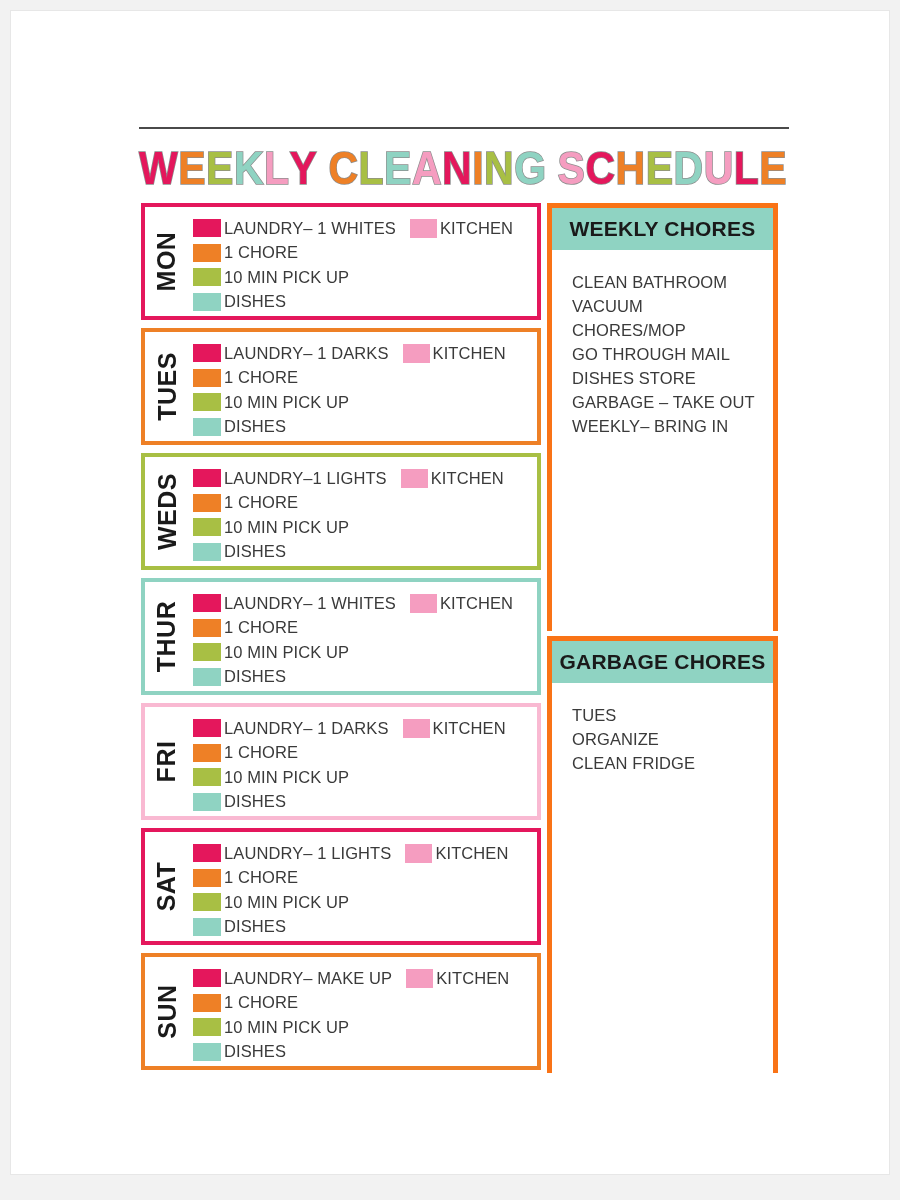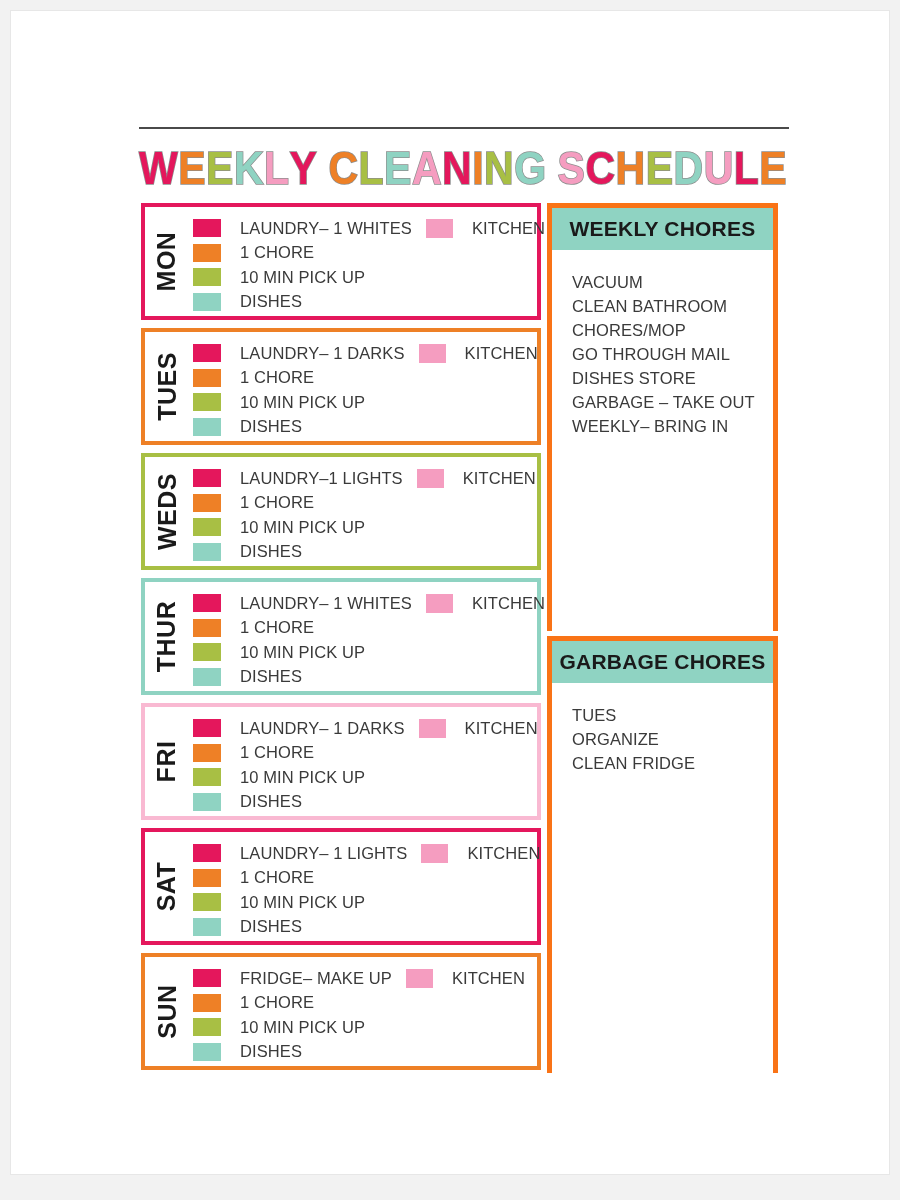--- a/index.html
+++ b/index.html
@@ -111,21 +111,21 @@
     height: 24.5px;
   }
   .chip {
     width: 28px;
     height: 18px;
     flex: 0 0 28px;
   }
   .task-label {
     font-size: 16.5px;
     color: #3a3a3a;
-    margin-left: 19px;
+    margin-left: 3px;
     white-space: nowrap;
     letter-spacing: 0.1px;
   }
   .kitchen-wrap {
     display: flex;
     align-items: center;
     margin-left: 14px;
   }
   .kitchen-wrap .chip { width: 27px; height: 19px; flex: 0 0 27px; }
 
@@ -337,21 +337,21 @@
           </div>
         </div>
       </div>
       <div class="day-box" style="border-color: rgb(238, 128, 38);">
         <div class="day-label">
           <span>SUN</span>
         </div>
         <div class="tasks">
           <div class="task-row">
             <div class="chip" style="background: rgb(228, 23, 92);"></div>
-            <div class="task-label">FRIDGE– MAKE UP</div>
+            <div class="task-label">LAUNDRY– MAKE UP</div>
             <div class="kitchen-wrap">
               <div class="chip" style="background: rgb(245, 157, 192);"></div>
               <div class="task-label">KITCHEN</div>
             </div>
           </div>
           <div class="task-row">
             <div class="chip" style="background: rgb(238, 128, 38);"></div>
             <div class="task-label">1 CHORE</div>
           </div>
           <div class="task-row">
@@ -365,22 +365,22 @@
         </div>
       </div>
     </div>
 
   <div id="right-col">
       <div class="panel" id="weekly-panel">
         <div class="panel-header">
           <span>WEEKLY CHORES</span>
         </div>
         <div class="panel-body">
+          <div class="chore-item">CLEAN BATHROOM</div>
           <div class="chore-item">VACUUM</div>
-          <div class="chore-item">CLEAN BATHROOM</div>
           <div class="chore-item">CHORES/MOP</div>
           <div class="chore-item">GO THROUGH MAIL</div>
           <div class="chore-item">DISHES STORE</div>
           <div class="chore-item">GARBAGE – TAKE OUT</div>
           <div class="chore-item">WEEKLY– BRING IN</div>
         </div>
       </div>
       <div class="panel" id="monthly-panel">
         <div class="panel-header">
           <span>GARBAGE CHORES</span>

